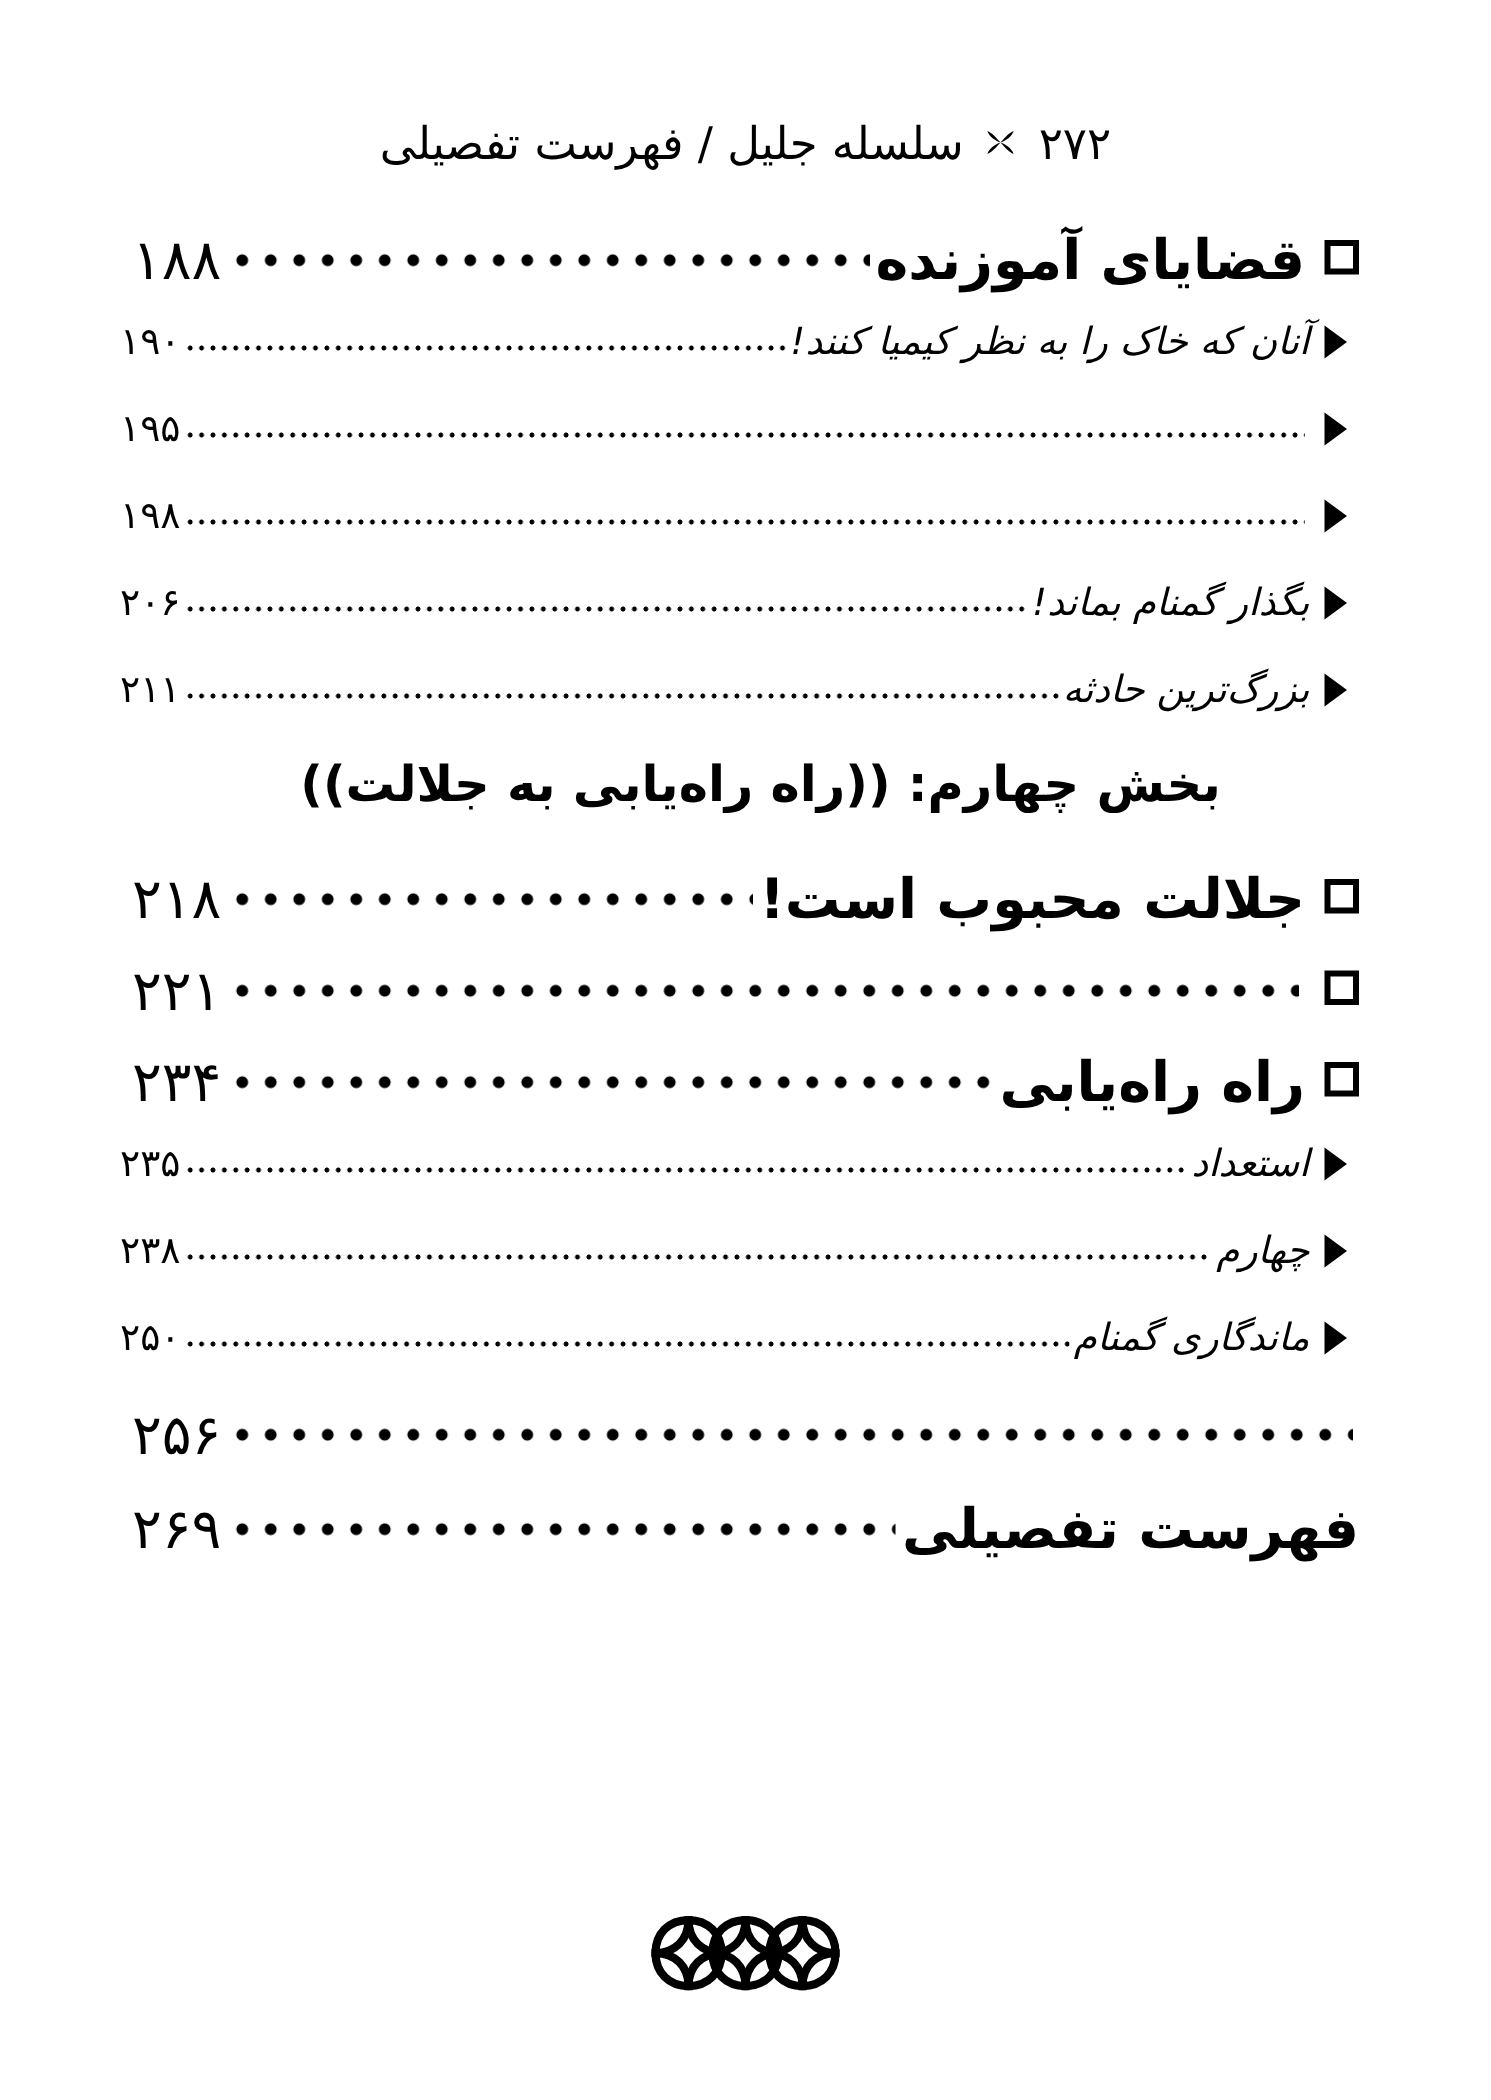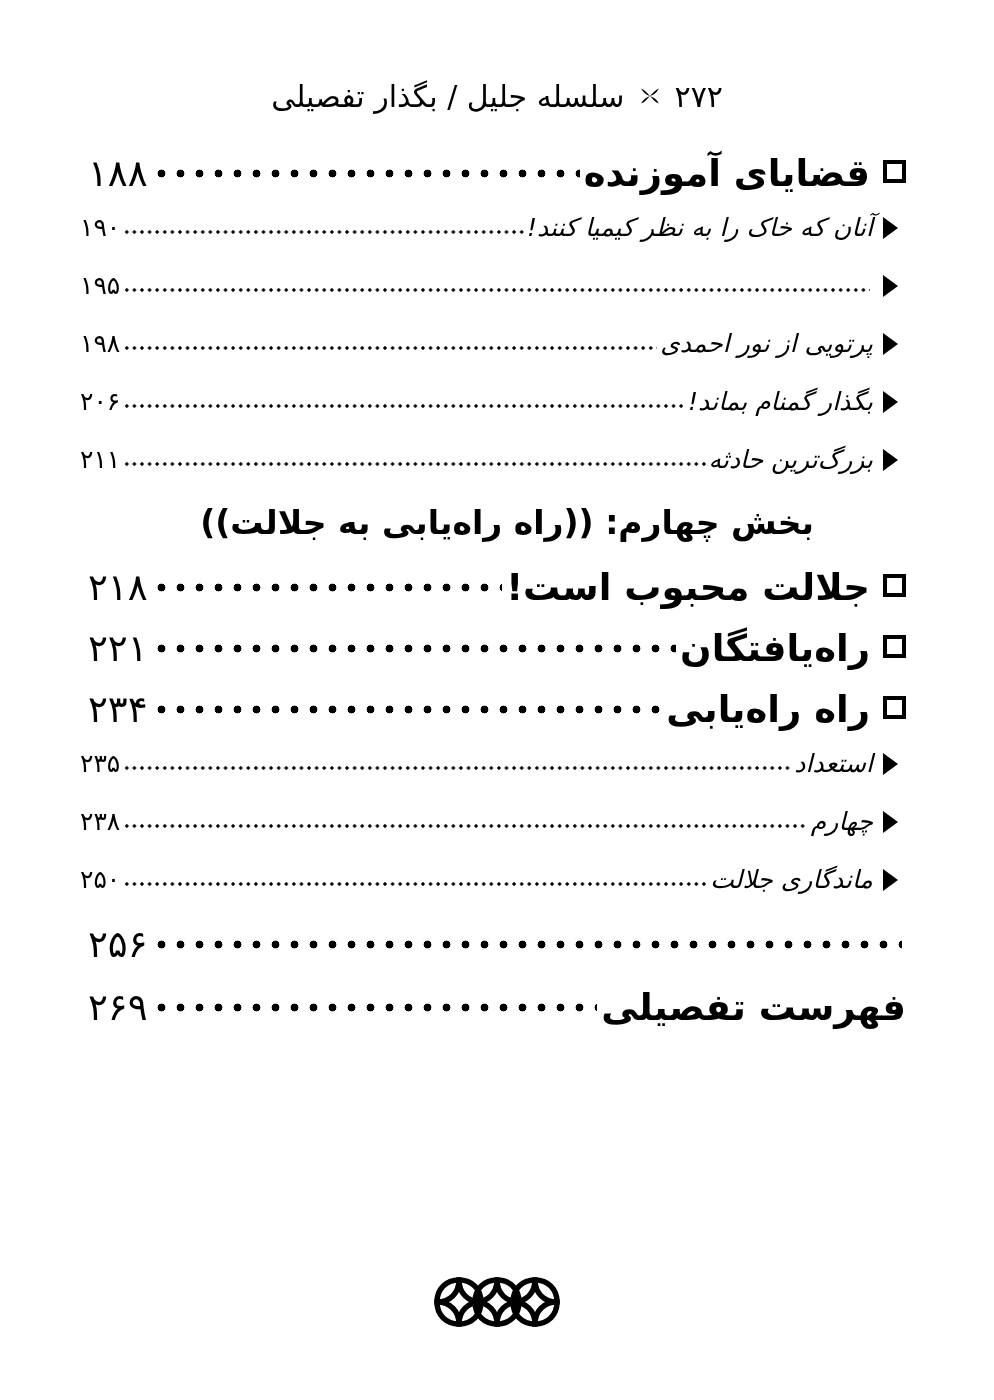--- a/index.html
+++ b/index.html
@@ -138,21 +138,21 @@
     height: 8px;
     margin: 0 3px;
     top: 0px;
   }
 
   
   .part-heading {
     font-size: 33px;
     font-weight: 700;
     text-align: center;
-    margin: 18px 0 24px 0;
+    margin: 18px 0 36px 0;
     padding-left: 20px;
     white-space: nowrap;
   }
 
   
   .bottom-ornament {
     position: absolute;
     bottom: 62px;
     left: 0;
     right: 0;
@@ -172,21 +172,21 @@
     <span class="hdr-ornament">
       <svg width="26" height="26" viewBox="0 0 26 26" aria-hidden="true">
         <g fill="#000">
           <path d="M13 13 C9.4 11.8 5.6 9.2 4.2 5.4 C8.0 6.8 10.6 10.6 13 13 Z"></path>
           <path d="M13 13 C16.6 11.8 20.4 9.2 21.8 5.4 C18.0 6.8 15.4 10.6 13 13 Z"></path>
           <path d="M13 13 C9.4 14.2 5.6 16.8 4.2 20.6 C8.0 19.2 10.6 15.4 13 13 Z"></path>
           <path d="M13 13 C16.6 14.2 20.4 16.8 21.8 20.6 C18.0 19.2 15.4 15.4 13 13 Z"></path>
         </g>
       </svg>
     </span>
-    <span class="hdr-title">سلسله جلیل / بگذار تفصیلی</span>
+    <span class="hdr-title">سلسله جلیل / فهرست تفصیلی</span>
   </div>
 
   <div class="toc">
       <div class="entry level1">
         <span class="bullet-square"></span>
         <span class="label">قضایای آموزنده</span>
         <span class="leader"></span>
         <span class="folio">۱۸۸</span>
       </div>
       <div class="entry level2">
@@ -195,21 +195,20 @@
         <span class="leader"></span>
         <span class="folio">۱۹۰</span>
       </div>
       <div class="entry level2">
         <span class="bullet-triangle"></span>
         <span class="leader"></span>
         <span class="folio">۱۹۵</span>
       </div>
       <div class="entry level2">
         <span class="bullet-triangle"></span>
-        <span class="label">پرتویی از نور احمدی</span>
         <span class="leader"></span>
         <span class="folio">۱۹۸</span>
       </div>
       <div class="entry level2">
         <span class="bullet-triangle"></span>
         <span class="label">بگذار گمنام بماند!</span>
         <span class="leader"></span>
         <span class="folio">۲۰۶</span>
       </div>
       <div class="entry level2">
@@ -220,21 +219,20 @@
       </div>
       <div class="part-heading">بخش چهارم: ((راه راه‌یابی به جلالت))</div>
       <div class="entry level1">
         <span class="bullet-square"></span>
         <span class="label">جلالت محبوب است!</span>
         <span class="leader"></span>
         <span class="folio">۲۱۸</span>
       </div>
       <div class="entry level1">
         <span class="bullet-square"></span>
-        <span class="label">راه‌یافتگان</span>
         <span class="leader"></span>
         <span class="folio">۲۲۱</span>
       </div>
       <div class="entry level1">
         <span class="bullet-square"></span>
         <span class="label">راه راه‌یابی</span>
         <span class="leader"></span>
         <span class="folio">۲۳۴</span>
       </div>
       <div class="entry level2">
@@ -244,21 +242,21 @@
         <span class="folio">۲۳۵</span>
       </div>
       <div class="entry level2">
         <span class="bullet-triangle"></span>
         <span class="label">چهارم</span>
         <span class="leader"></span>
         <span class="folio">۲۳۸</span>
       </div>
       <div class="entry level2">
         <span class="bullet-triangle"></span>
-        <span class="label">ماندگاری جلالت</span>
+        <span class="label">ماندگاری گمنام</span>
         <span class="leader"></span>
         <span class="folio">۲۵۰</span>
       </div>
       <div class="entry level1 nosquare">
         <span class="leader"></span>
         <span class="folio">۲۵۶</span>
       </div>
       <div class="entry level1 nosquare">
         <span class="label">فهرست تفصیلی</span>
         <span class="leader"></span>

